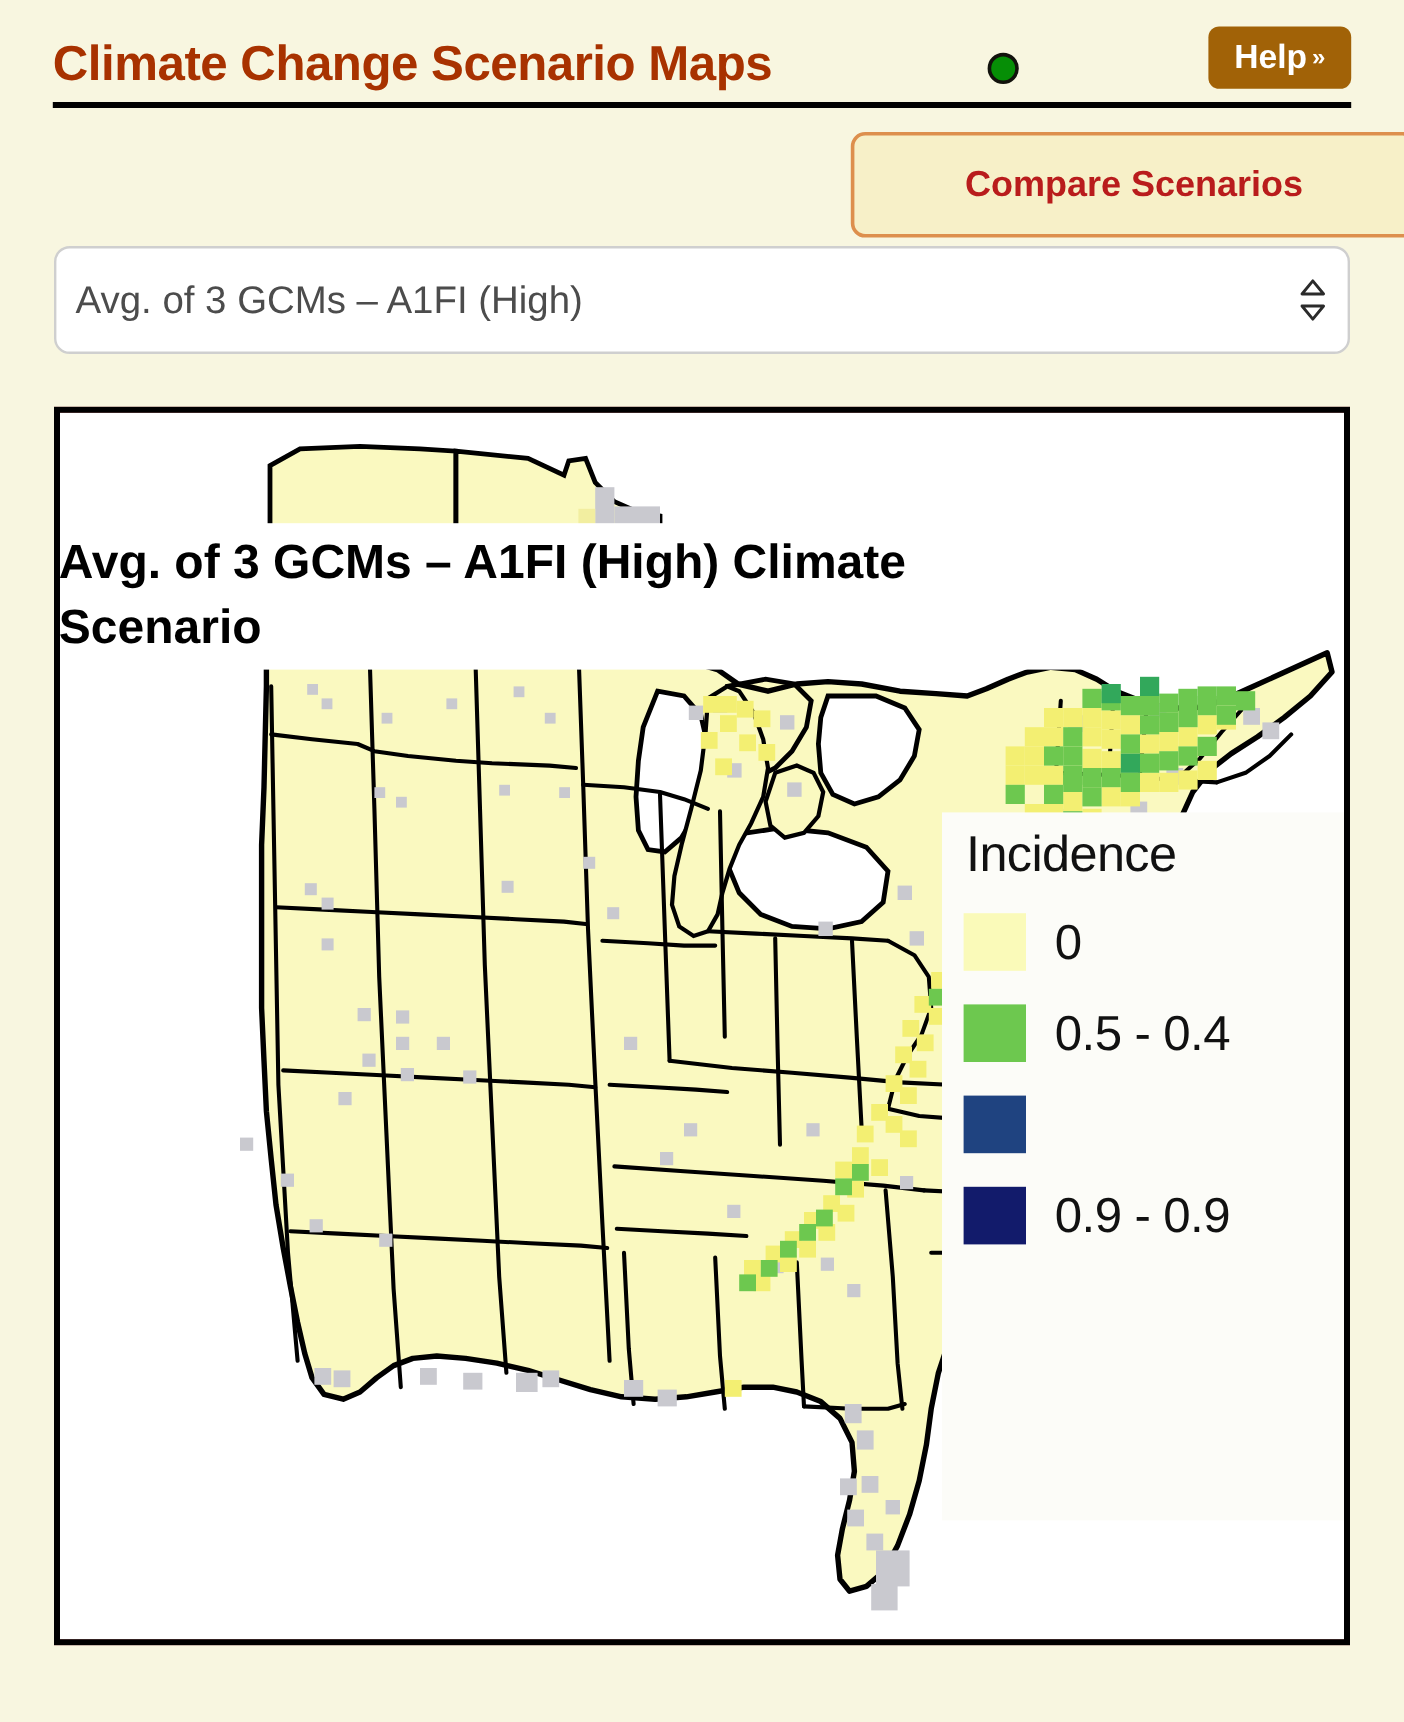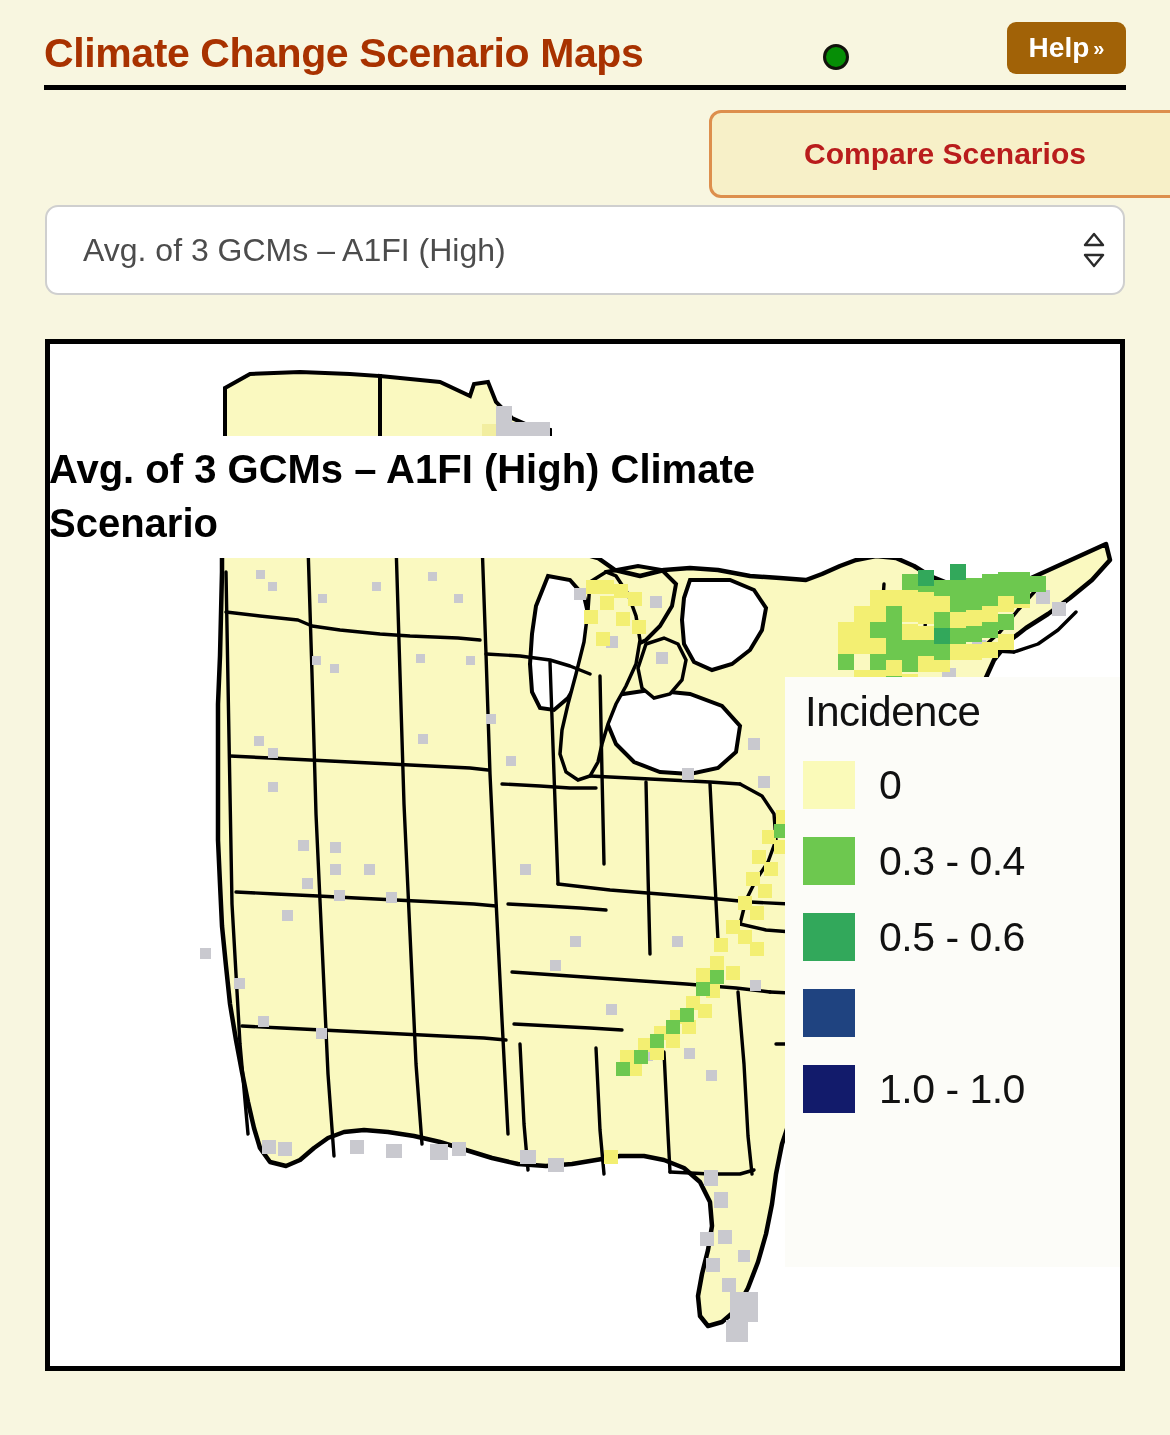--- a/index.html
+++ b/index.html
@@ -104,21 +104,21 @@
     background: #ffffff;
     border: 2px solid #cfcfcf;
     border-radius: 13px;
     box-sizing: border-box;
     display: flex;
     align-items: center;
     cursor: pointer;
   }
   .scenario-select .value {
     flex: 1;
-    padding-left: 36px;
+    padding-left: 16px;
     font-size: 32px;
     color: #4c4c4c;
     white-space: nowrap;
     overflow: hidden;
     text-overflow: ellipsis;
   }
   .scenario-select .stepper {
     width: 58px;
     display: flex;
     flex-direction: column;
@@ -585,27 +585,23 @@
 
   <div class="legend">
     <div class="legend-title">Incidence</div>
 
     <div class="legend-row">
       <span class="legend-swatch" style="background: rgb(250, 250, 185);"></span>
       <span class="legend-label">0</span>
     </div>
     <div class="legend-row">
       <span class="legend-swatch" style="background: rgb(109, 200, 79);"></span>
-      <span class="legend-label">0.3 - 0.4</span>
-    </div>
-    <div class="legend-row">
-      <span class="legend-swatch" style="background: rgb(50, 168, 91);"></span>
-      <span class="legend-label">0.5 - 0.6</span>
+      <span class="legend-label">0.5 - 0.4</span>
     </div>
     <div class="legend-row">
       <span class="legend-swatch" style="background: rgb(31, 67, 128);"></span>
     </div>
     <div class="legend-row">
       <span class="legend-swatch" style="background: rgb(18, 27, 107);"></span>
-      <span class="legend-label">1.0 - 1.0</span>
+      <span class="legend-label">0.9 - 0.9</span>
     </div>
   </div>
 </div>
 
 </body></html>

